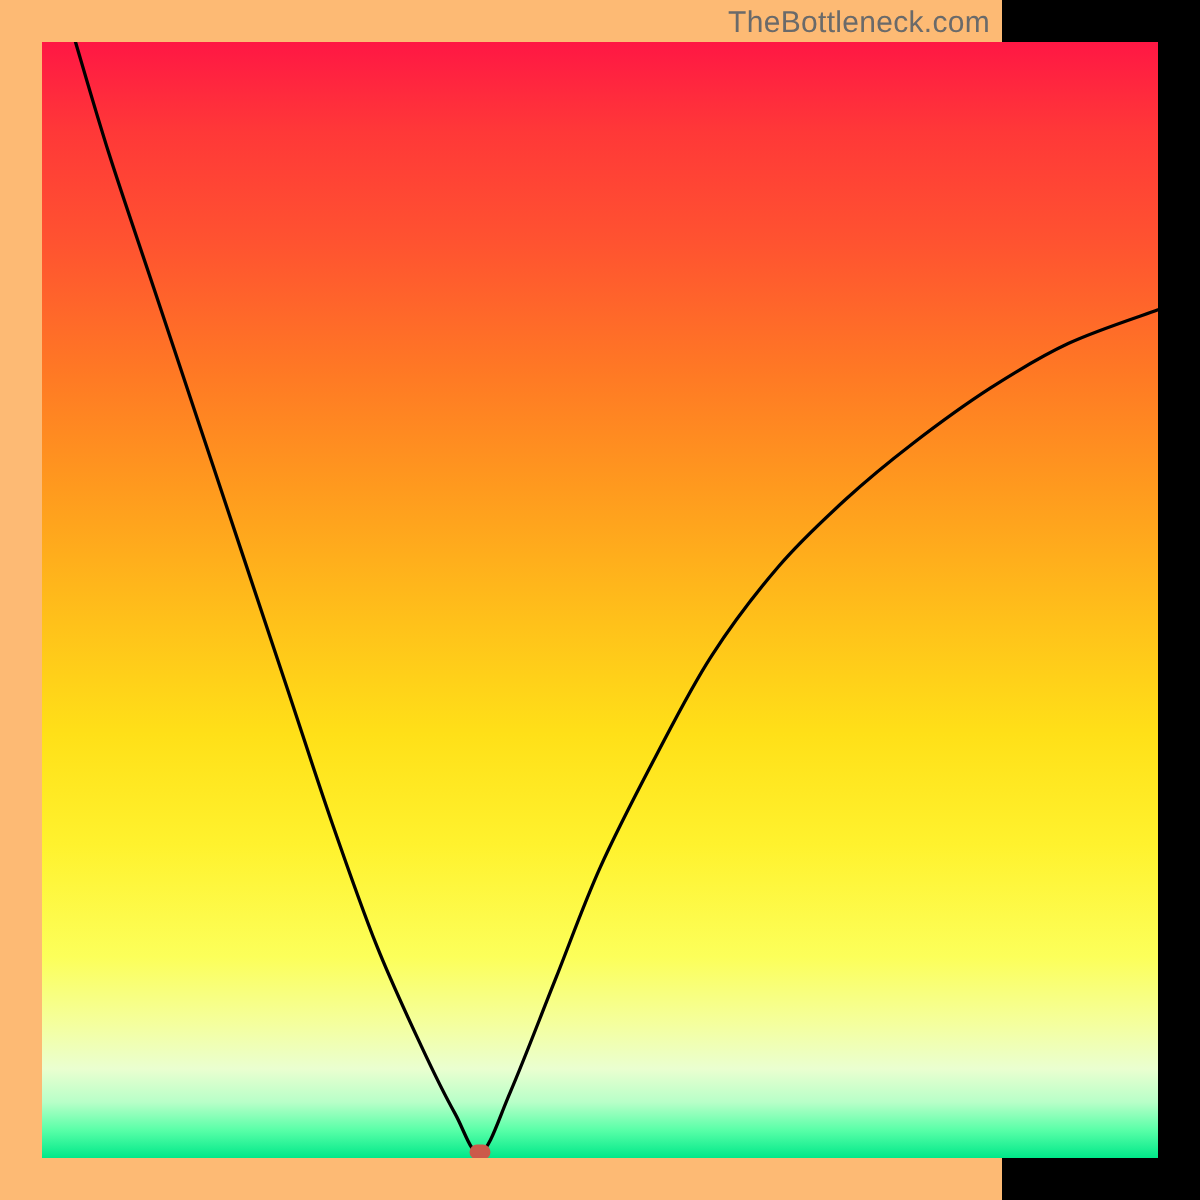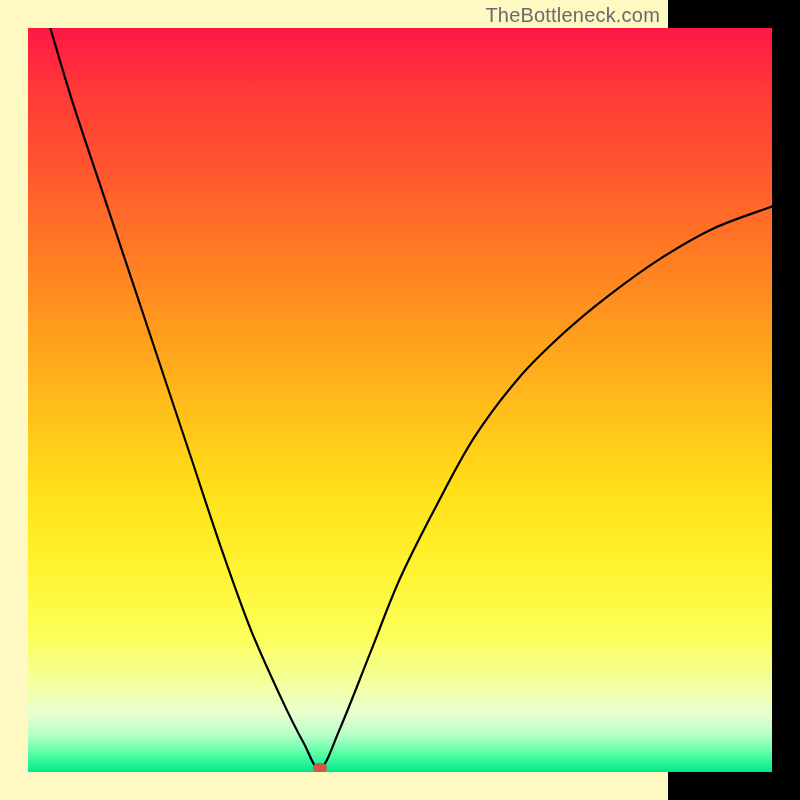--- a/index.html
+++ b/index.html
@@ -10,21 +10,21 @@
     overflow: hidden;
     background: #000;
     font-family: Arial, Helvetica, sans-serif;
   }
   .frame {
     position: absolute;
     left: 0;
     top: 0;
     width: 668px;
     height: 800px;
-    background: #fef9c3;
+    background: #fdba74;
   }
   .plot-area {
     position: absolute;
     left: 28px;
     top: 28px;
     width: 744px;
     height: 744px;
     overflow: hidden;
   }
   .gradient {

